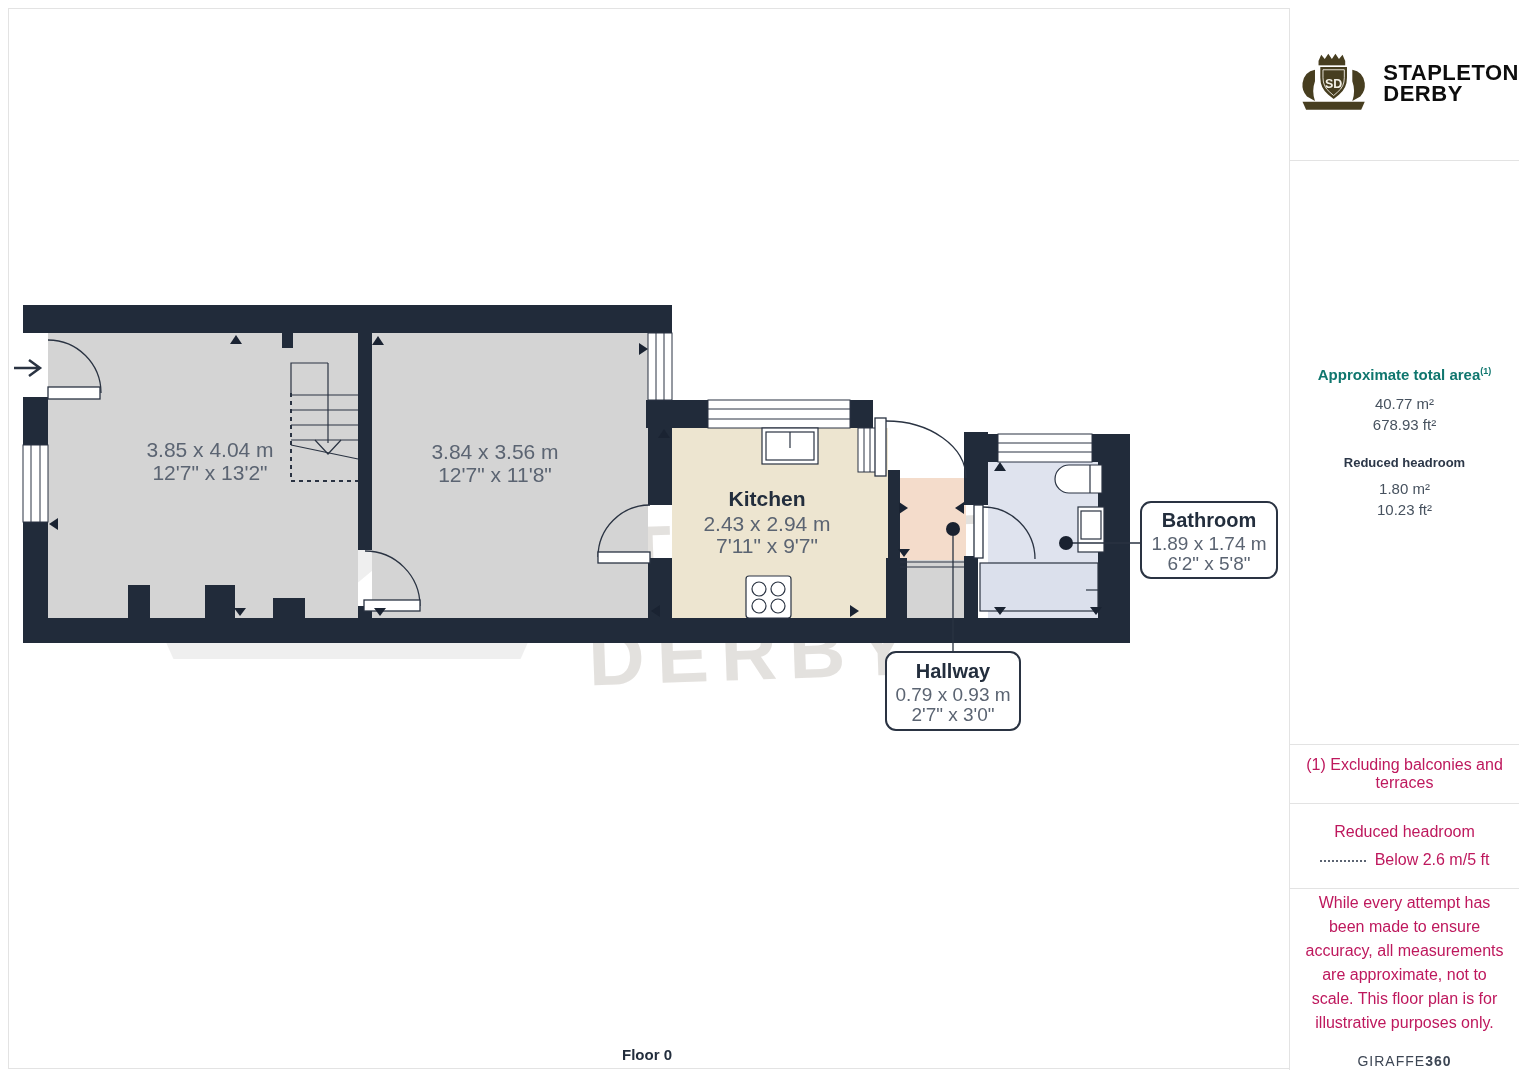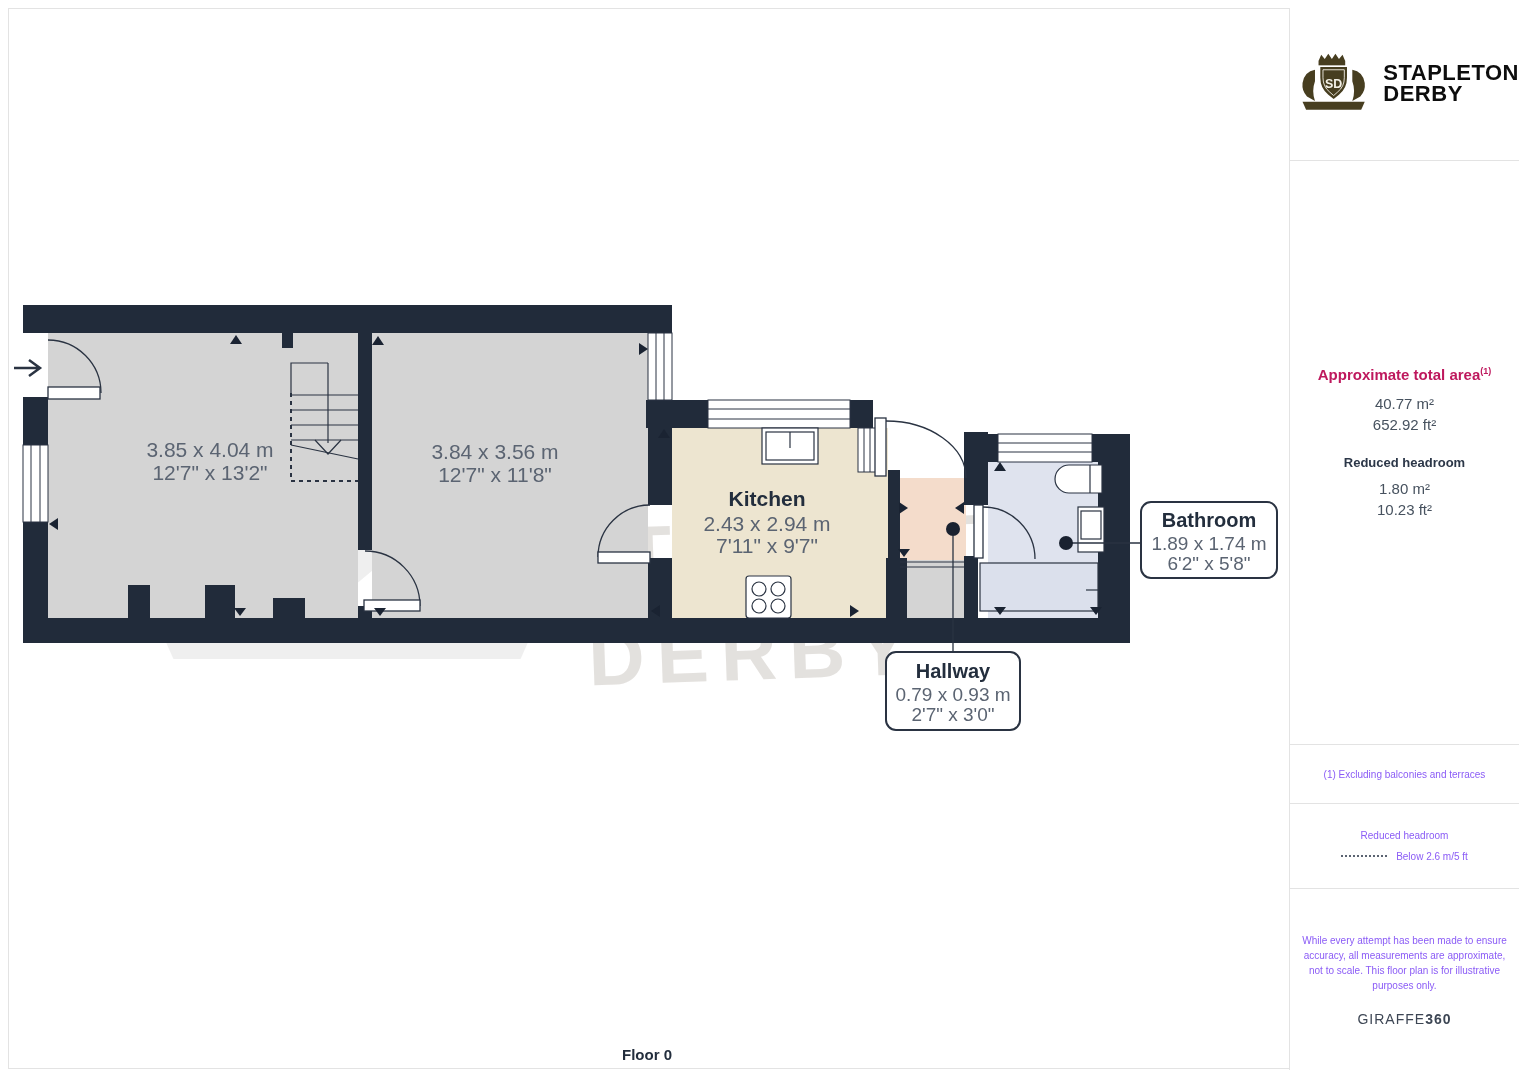--- a/index.html
+++ b/index.html
@@ -8,25 +8,25 @@
   #plan-svg{position:absolute;left:0;top:0;width:1527px;height:1080px;}
   .sidebar{position:absolute;left:1289px;top:8px;width:230px;height:1062px;background:#fff;box-sizing:border-box;border-left:1px solid #e3e3e3;}
   .side-sec{box-sizing:border-box;border-bottom:1px solid #e3e3e3;display:flex;flex-direction:column;align-items:center;}
   .sec-logo{height:153px;justify-content:center;flex-direction:row;align-items:center;gap:6px;}
   .sec-area{height:584px;}
   .sec-note{height:59px;justify-content:center;}
   .sec-legend{height:85px;justify-content:center;}
   .sec-disc{height:181px;justify-content:center;border-bottom:none;}
   .brand-text{font-weight:bold;font-size:22px;letter-spacing:.5px;line-height:.95;color:#0d0d0d;}
   .area-block{margin-top:205px;text-align:center;color:#47525f;}
-  .area-title{font-size:15px;font-weight:bold;color:#be185d;margin-bottom:10px;}
+  .area-title{font-size:15px;font-weight:bold;color:#0f766e;margin-bottom:10px;}
   .area-title sup{font-size:9px;}
   .area-val{font-size:15px;line-height:21px;text-align:center;}
   .reduced-title{font-size:13px;font-weight:bold;color:#2c3748;margin-top:20px;margin-bottom:8px;}
-  .note-text,.legend-title,.legend-row,.disc-p{font-size:10px;color:#8b5cf6;text-align:center;}
+  .note-text,.legend-title,.legend-row,.disc-p{font-size:16px;color:#be185d;text-align:center;}
   .legend-title{margin-bottom:10px;}
   .dotted-sample{display:inline-block;width:46px;border-top:2px dotted #5b6472;margin-right:9px;vertical-align:3px;}
   .disc-p{width:205px;line-height:1.5;margin:0 0 14px 0;text-align:center;}
   .giraffe{font-size:14px;color:#3d4654;letter-spacing:1px;margin-top:4px;text-align:right;}
   .giraffe b{font-weight:bold;}
   
   text{font-family:"Liberation Sans",sans-serif;}
   .dim-text{font-size:21px;fill:#5b6472;}
   .room-name{font-size:21px;font-weight:bold;fill:#232e3d;}
   .box-name{font-size:20px;font-weight:bold;fill:#232e3d;}
@@ -267,21 +267,21 @@
       <div class="brand-text">
         <div>STAPLETON</div>
         <div>DERBY</div>
       </div>
     </div>
 
     <div class="side-sec sec-area">
       <div class="area-block">
         <div class="area-title"><span>Approximate total area</span><sup>(1)</sup></div>
         <div class="area-val">40.77 m²</div>
-        <div class="area-val">652.92 ft²</div>
+        <div class="area-val">678.93 ft²</div>
         <div class="reduced-title">Reduced headroom</div>
         <div class="area-val">1.80 m²</div>
         <div class="area-val">10.23 ft²</div>
       </div>
     </div>
 
     <div class="side-sec sec-note">
       <div class="note-text">(1) Excluding balconies and terraces</div>
     </div>
 

